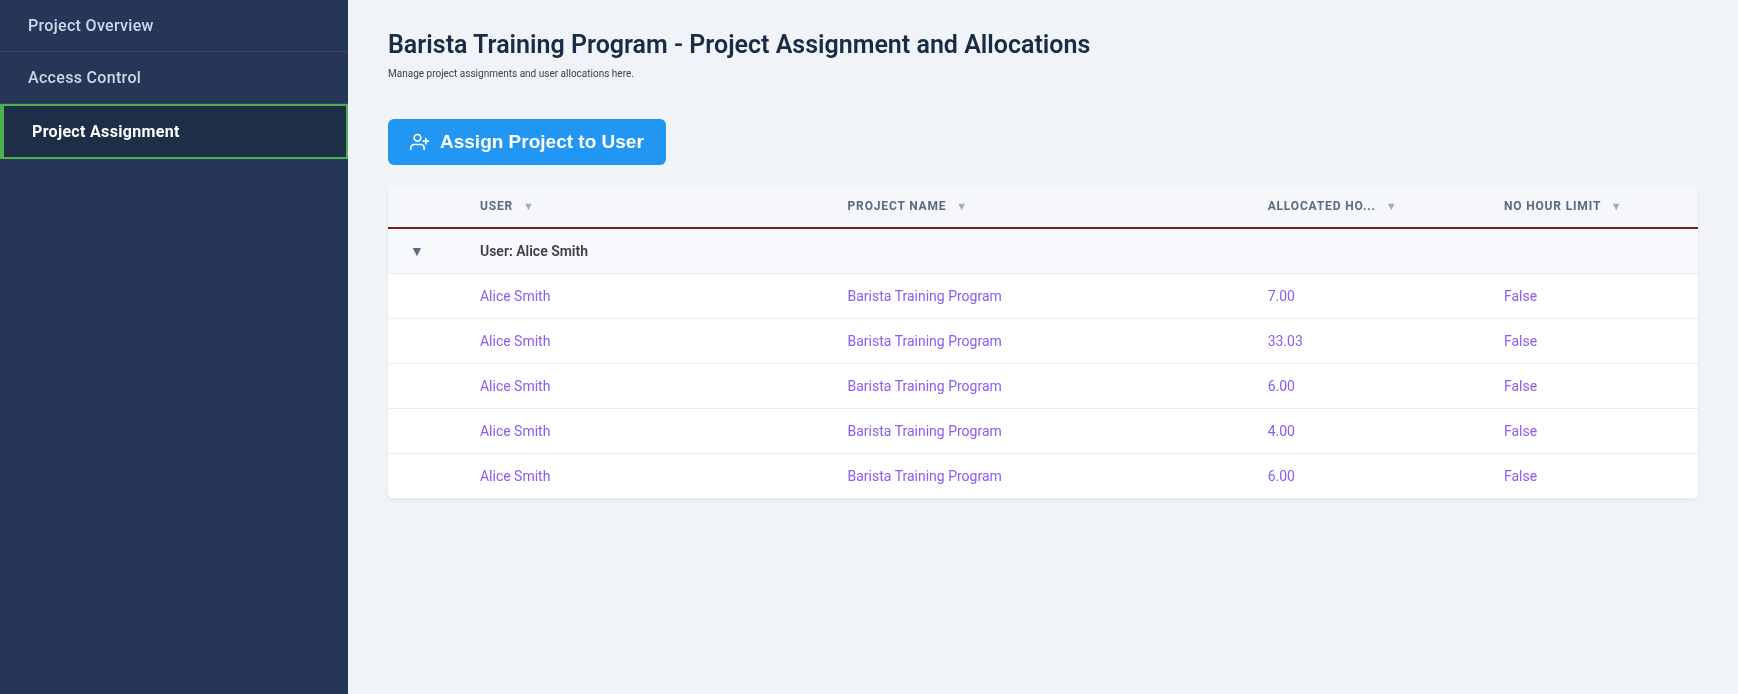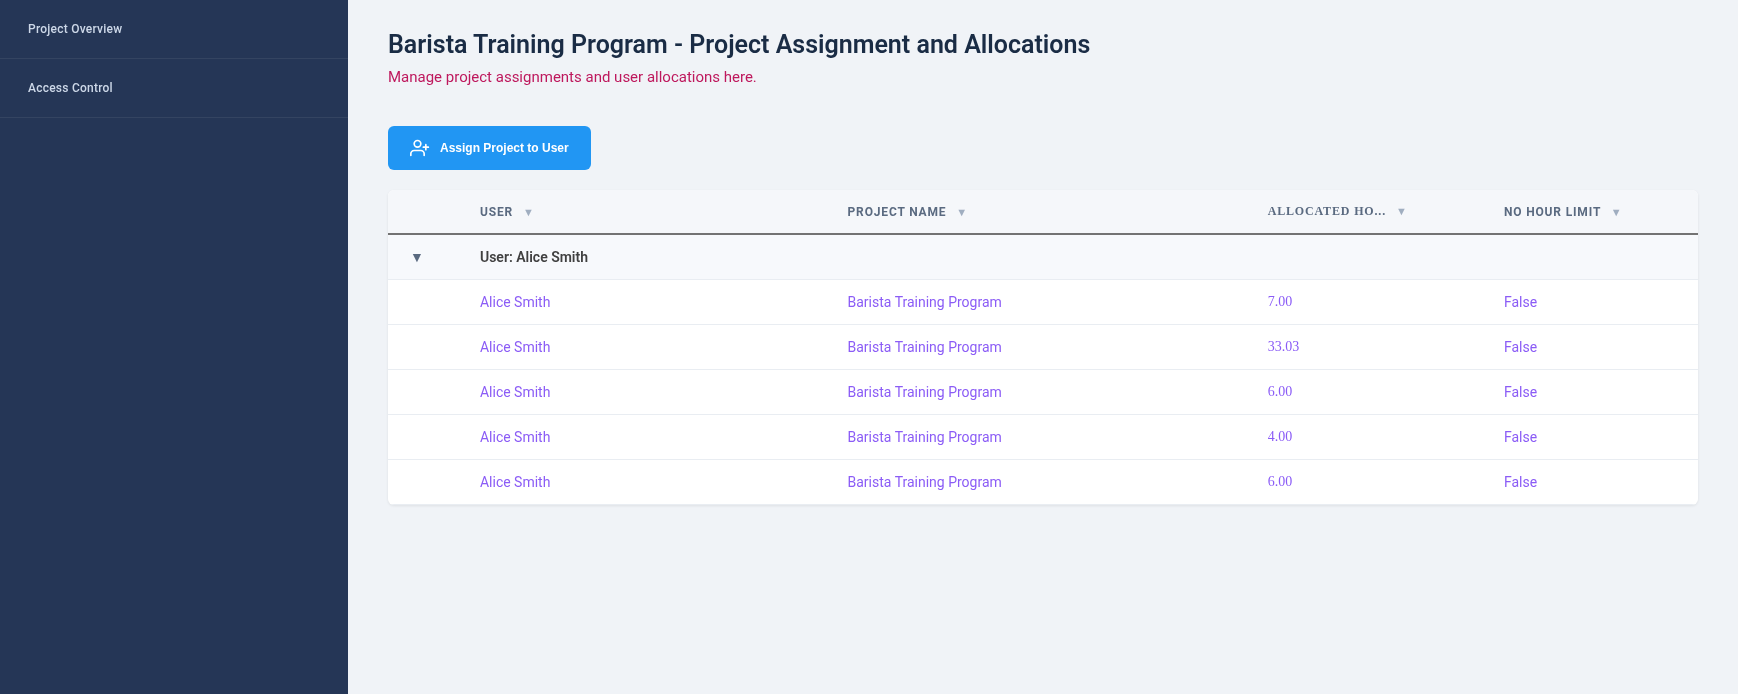--- a/index.html
+++ b/index.html
@@ -8,22 +8,22 @@
     
     .sidebar {
       width: 348px;
       min-width: 348px;
       background-color: #253656;
       color: #fff;
       display: flex;
       flex-direction: column;
     }
     .sidebar-item {
-      padding: 22px 28px;
-      font-size: 12px;
+      padding: 16px 28px;
+      font-size: 16px;
       font-weight: 500;
       cursor: pointer;
       border-bottom: 1px solid rgba(255,255,255,0.07);
       color: #cdd8e8;
       letter-spacing: 0.02em;
     }
     .sidebar-item.active {
       background-color: #1e2e47;
       color: #fff;
       font-weight: 700;
@@ -46,37 +46,37 @@
       padding: 30px 40px 20px 40px;
     }
     .main-header h1 {
       font-size: 25px;
       font-weight: 600;
       color: #1a2c45;
       margin-bottom: 8px;
       line-height: 1.2;
     }
     .main-header p {
-      font-size: 15px;
-      color: #be185d;
+      font-size: 10px;
+      color: #404040;
     }
 
     .main-body {
       padding: 20px 40px 40px 40px;
       flex: 1;
     }
 
     
     .assign-btn {
       background-color: #2196f3;
       color: #fff;
       border: none;
       border-radius: 6px;
       padding: 12px 22px;
-      font-size: 12px;
+      font-size: 19px;
       font-weight: 600;
       cursor: pointer;
       display: inline-flex;
       align-items: center;
       gap: 10px;
       margin-bottom: 20px;
     }
 
     
     .table-container {
@@ -85,42 +85,42 @@
       overflow: hidden;
       box-shadow: 0 1px 3px rgba(0,0,0,0.08);
     }
     table {
       width: 100%;
       border-collapse: collapse;
       font-size: 14px;
     }
     thead tr {
       background-color: #f5f7fa;
-      border-bottom: 2px solid #737373;
+      border-bottom: 2px solid #7f1d1d;
     }
     thead th {
       padding: 14px 16px;
       text-align: left;
       font-weight: 700;
       font-size: 12px;
       color: #5a6a80;
       letter-spacing: 0.07em;
       text-transform: uppercase;
       white-space: nowrap;
     }
     thead th .filter-icon {
       display: inline-block;
       margin-left: 6px;
       color: #a0aec0;
       font-size: 11px;
     }
     .col-expand { width: 52px; }
     .col-user { width: 280px; }
     .col-project { width: 320px; }
-    .col-hours { width: 180px; font-family: Liberation Serif, serif; }
+    .col-hours { width: 180px; }
     .col-nolimit { width: 160px; }
 
     tbody tr {
       border-bottom: 1px solid #e9edf2;
     }
 
     tbody td {
       padding: 14px 16px;
       color: #8b5cf6;
       font-size: 14px;
@@ -149,20 +149,23 @@
   </style>
 </head>
 <body>
 
 <nav class="sidebar">
   <div class="sidebar-item">
     <span>Project Overview</span>
   </div>
   <div class="sidebar-item">
     <span>Access Control</span>
+  </div>
+  <div class="sidebar-item active">
+    <span>Project Assignment</span>
   </div>
 </nav>
 
 <main class="main">
   <div class="main-header">
     <h1>Barista Training Program - Project Assignment and Allocations</h1>
     <p>Manage project assignments and user allocations here.</p>
   </div>
 
   <div class="main-body">

